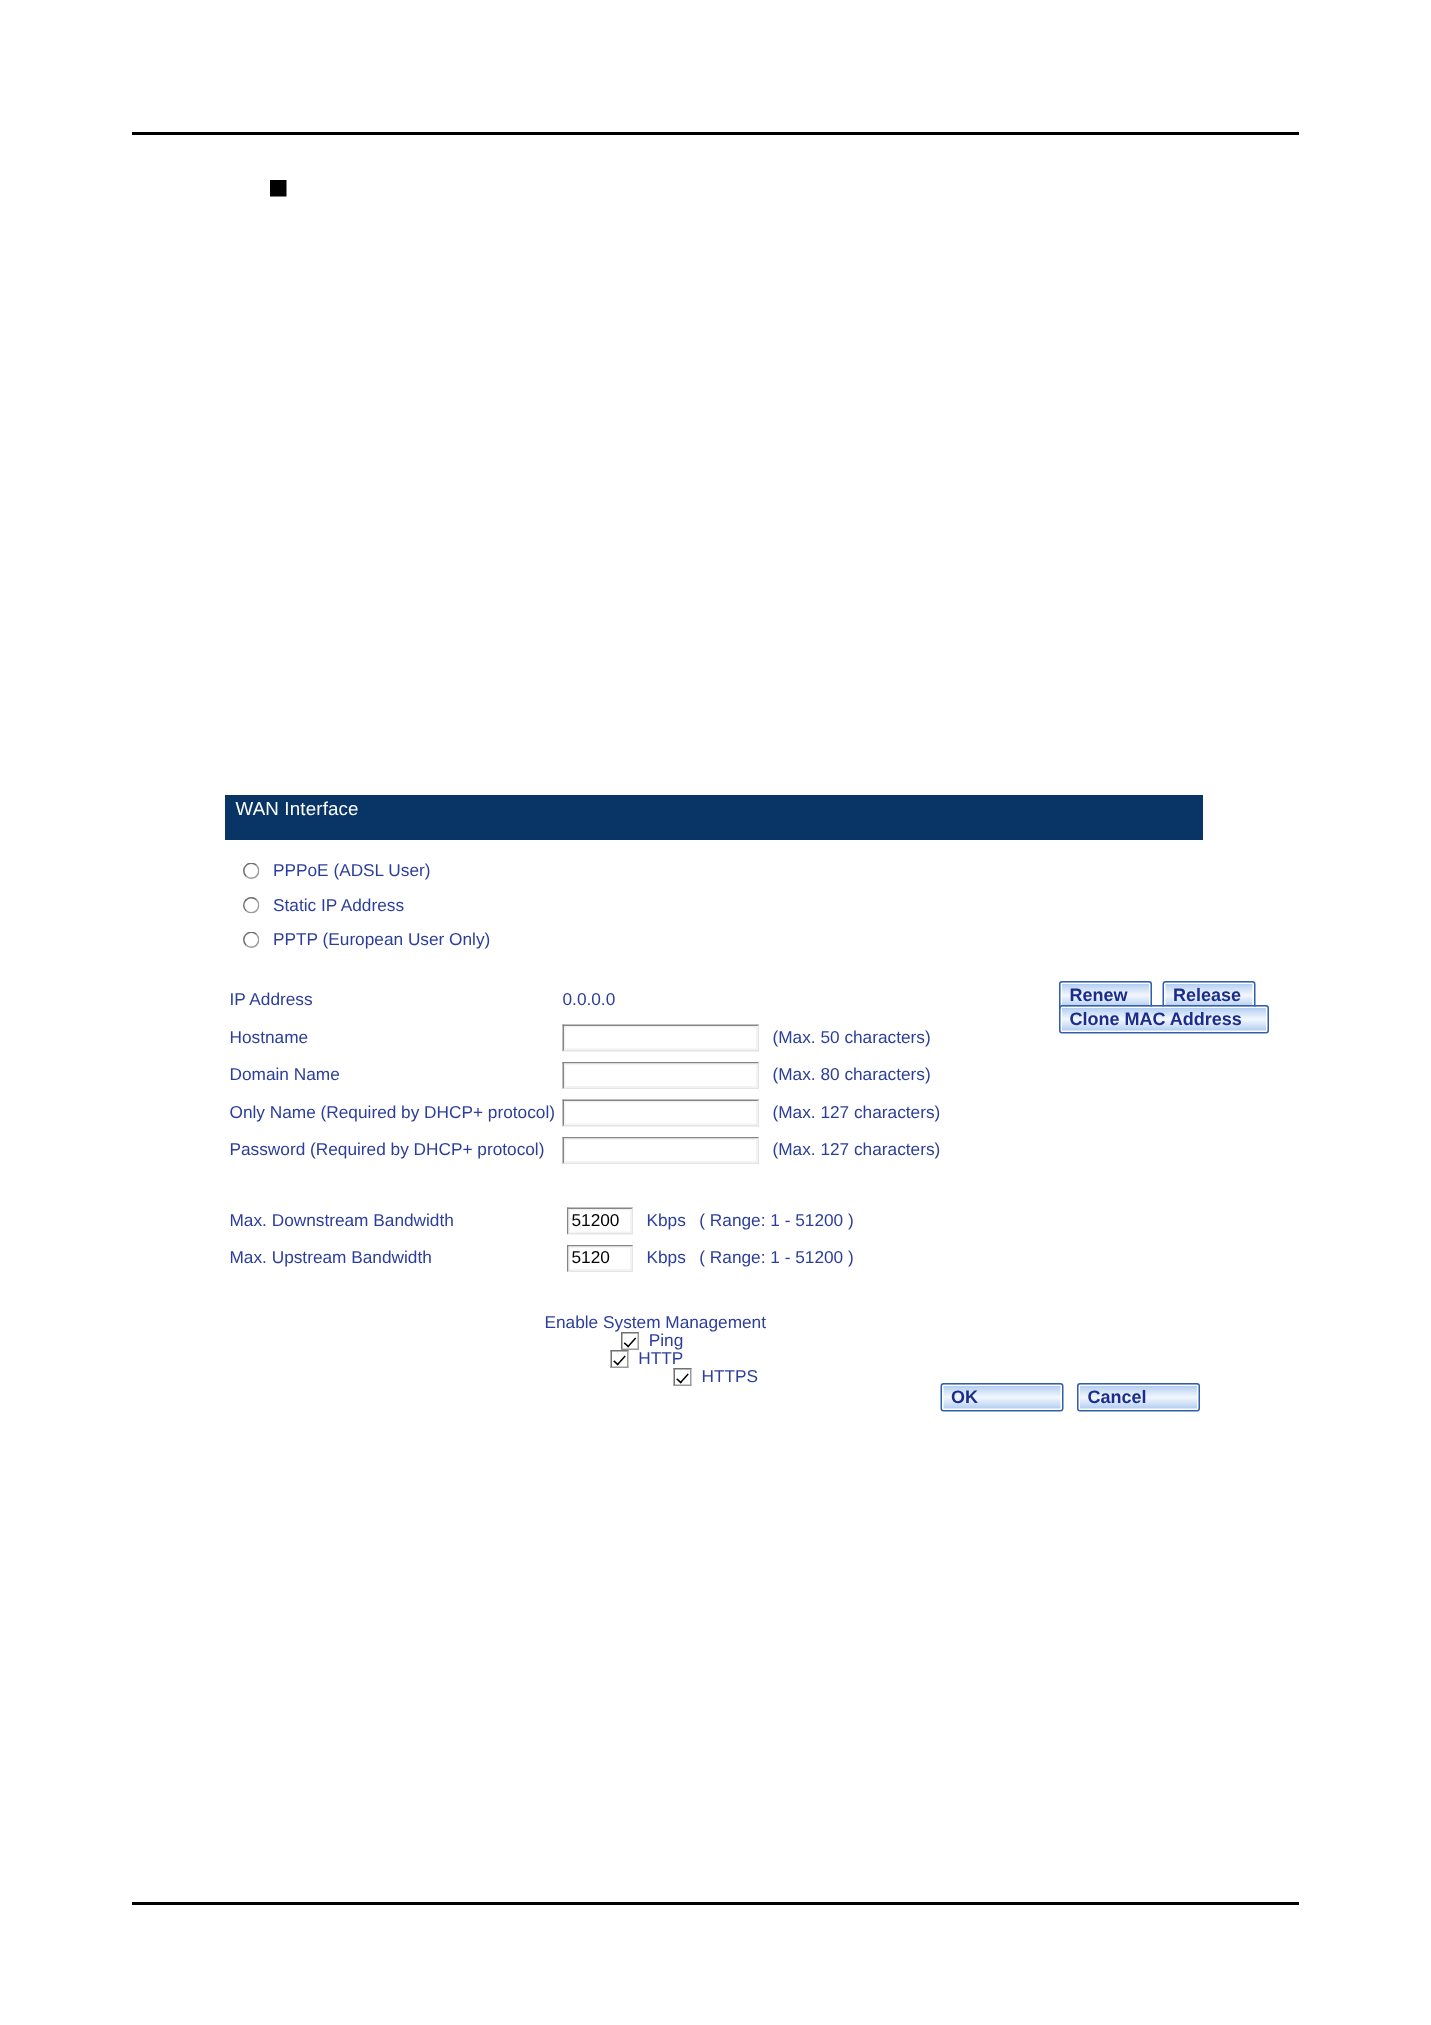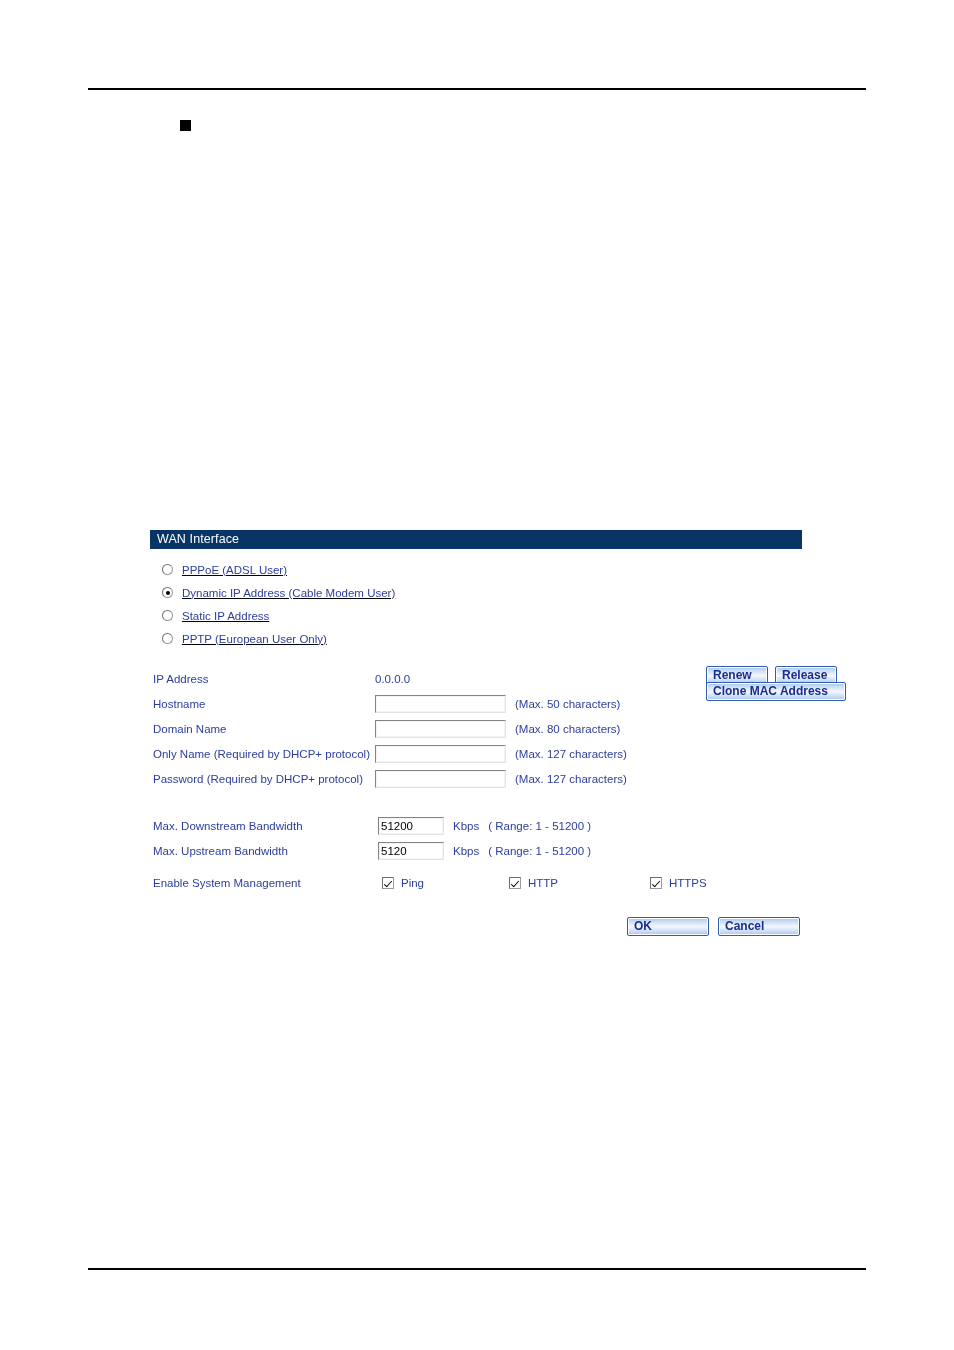--- a/index.html
+++ b/index.html
@@ -43,39 +43,38 @@
     top: 530px;
     width: 652px;
     background: #ffffff;
   }
 
   .panel-title {
     background: #083566;
     color: #ffffff;
     font-size: 12.5px;
     line-height: 19px;
-    height: 19px;
+    height: 30px;
     padding: 0 0 0 7px;
     letter-spacing: 0.1px;
   }
 
   .panel-body {
     padding: 0;
     background: #ffffff;
   }
 
   
   .radio-list {
     padding: 9px 0 0 12px;
   }
   .radio-row {
     display: flex;
     align-items: center;
     height: 23px;
-    text-decoration: underline;
   }
   .radio-row .radio-label {
     font-size: 11.5px;
     color: #2c3e9b;
     margin-left: 9px;
     white-space: nowrap;
   }
 
   .radio {
     width: 11px;
@@ -134,21 +133,21 @@
     border: 1px solid;
     border-color: #848484 #e4e4e4 #e4e4e4 #848484;
     outline: 1px solid #f3f3f3;
     outline-offset: -2px;
     box-sizing: border-box;
     height: 18px;
     padding: 0 2px;
     flex: 0 0 auto;
   }
   .txt.wide { width: 131px; }
-  .txt.num  { width: 66px; }
+  .txt.num  { width: 44px; }
 
   .hint {
     font-size: 11.5px;
     color: #2c3e9b;
     margin-left: 9px;
     white-space: nowrap;
   }
 
   
   .btn {
@@ -189,25 +188,26 @@
 
   
   .bandwidth {
     margin-top: 22px;
     padding-left: 2px;
   }
   .bandwidth .field-label { width: 225px; }
 
   
   .sysmgmt {
-    margin-top: 8px;
+    margin-top: 25px;
     padding-left: 2px;
     display: flex;
     align-items: center;
     height: 24px;
+    flex-direction: column;
   }
   .sysmgmt .field-label { width: 229px; }
   .chk-item {
     display: flex;
     align-items: flex-start;
     flex: 0 0 auto;
   }
   .chk-item.ping  { width: 127px; }
   .chk-item.http  { width: 141px; }
   .checkbox {
@@ -264,24 +264,20 @@
 
   <div class="panel-body">
 
     <div class="radio-list">
 
       <div class="radio-row">
         <span class="radio"></span>
         <span class="radio-label">PPPoE (ADSL User)</span>
       </div>
 
-      <div class="radio-row">
-        <span class="radio checked"></span>
-        <span class="radio-label">Dynamic IP Address (Cable Modem User)</span>
-      </div>
 
       <div class="radio-row">
         <span class="radio"></span>
         <span class="radio-label">Static IP Address</span>
       </div>
 
       <div class="radio-row">
         <span class="radio"></span>
         <span class="radio-label">PPTP (European User Only)</span>
       </div>

